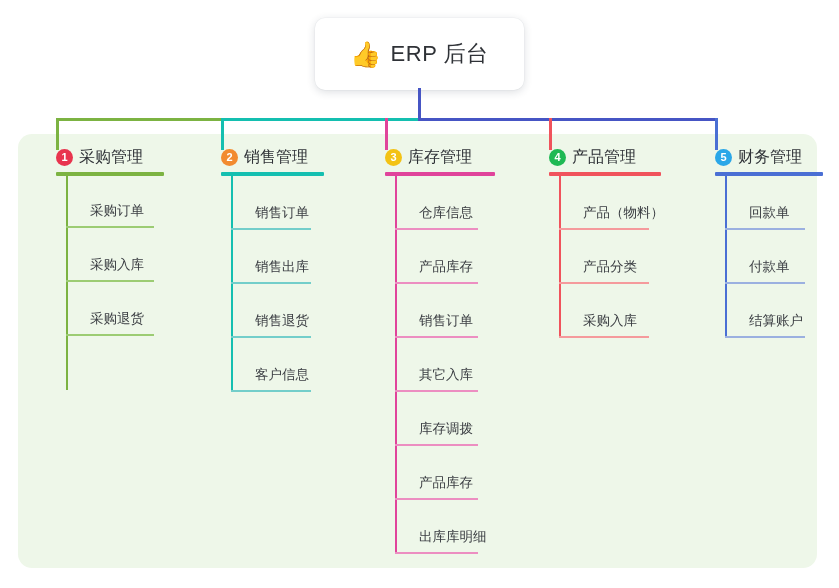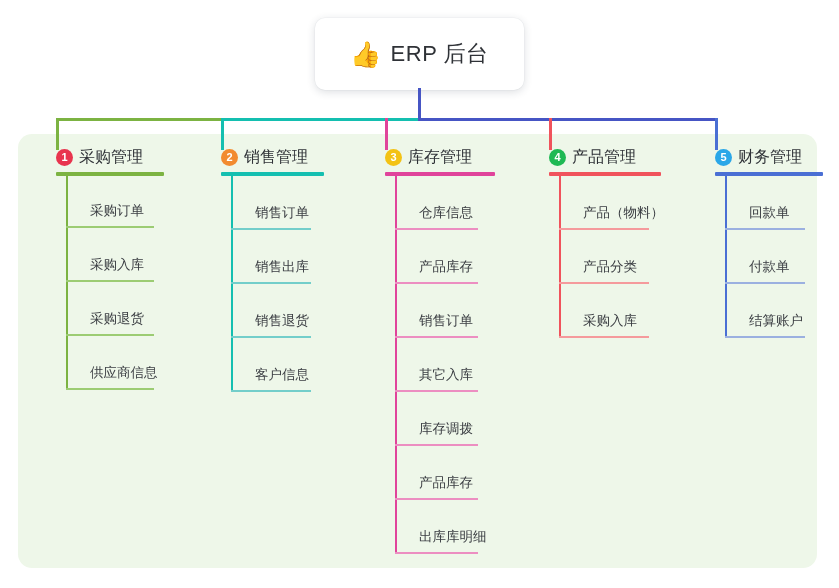--- a/index.html
+++ b/index.html
@@ -96,24 +96,20 @@
             <div class="leaf-bar" style="width: 88px; background: rgb(156, 204, 115);"></div>
           </div>
           <div class="leaf">
             <span class="leaf-text">采购入库</span>
             <div class="leaf-bar" style="width: 88px; background: rgb(156, 204, 115);"></div>
           </div>
           <div class="leaf">
             <span class="leaf-text">采购退货</span>
             <div class="leaf-bar" style="width: 88px; background: rgb(156, 204, 115);"></div>
           </div>
-          <div class="leaf">
-            <span class="leaf-text">供应商信息</span>
-            <div class="leaf-bar" style="width: 88px; background: rgb(156, 204, 115);"></div>
-          </div>
         </div>
       </div>
       <div class="col" style="left: 203px; width: 118px;">
         <div class="col-head">
           <span class="badge" style="background: rgb(242, 139, 48);">2</span>
           <span class="col-title">销售管理</span>
         </div>
         <div class="head-bar" style="top: 26px; width: 103px; background: rgb(20, 191, 176);"></div>
         <div class="leaves" style="margin-top: 8px;">
           <div class="stem" style="background: rgb(20, 191, 176); height: 216px;"></div>

